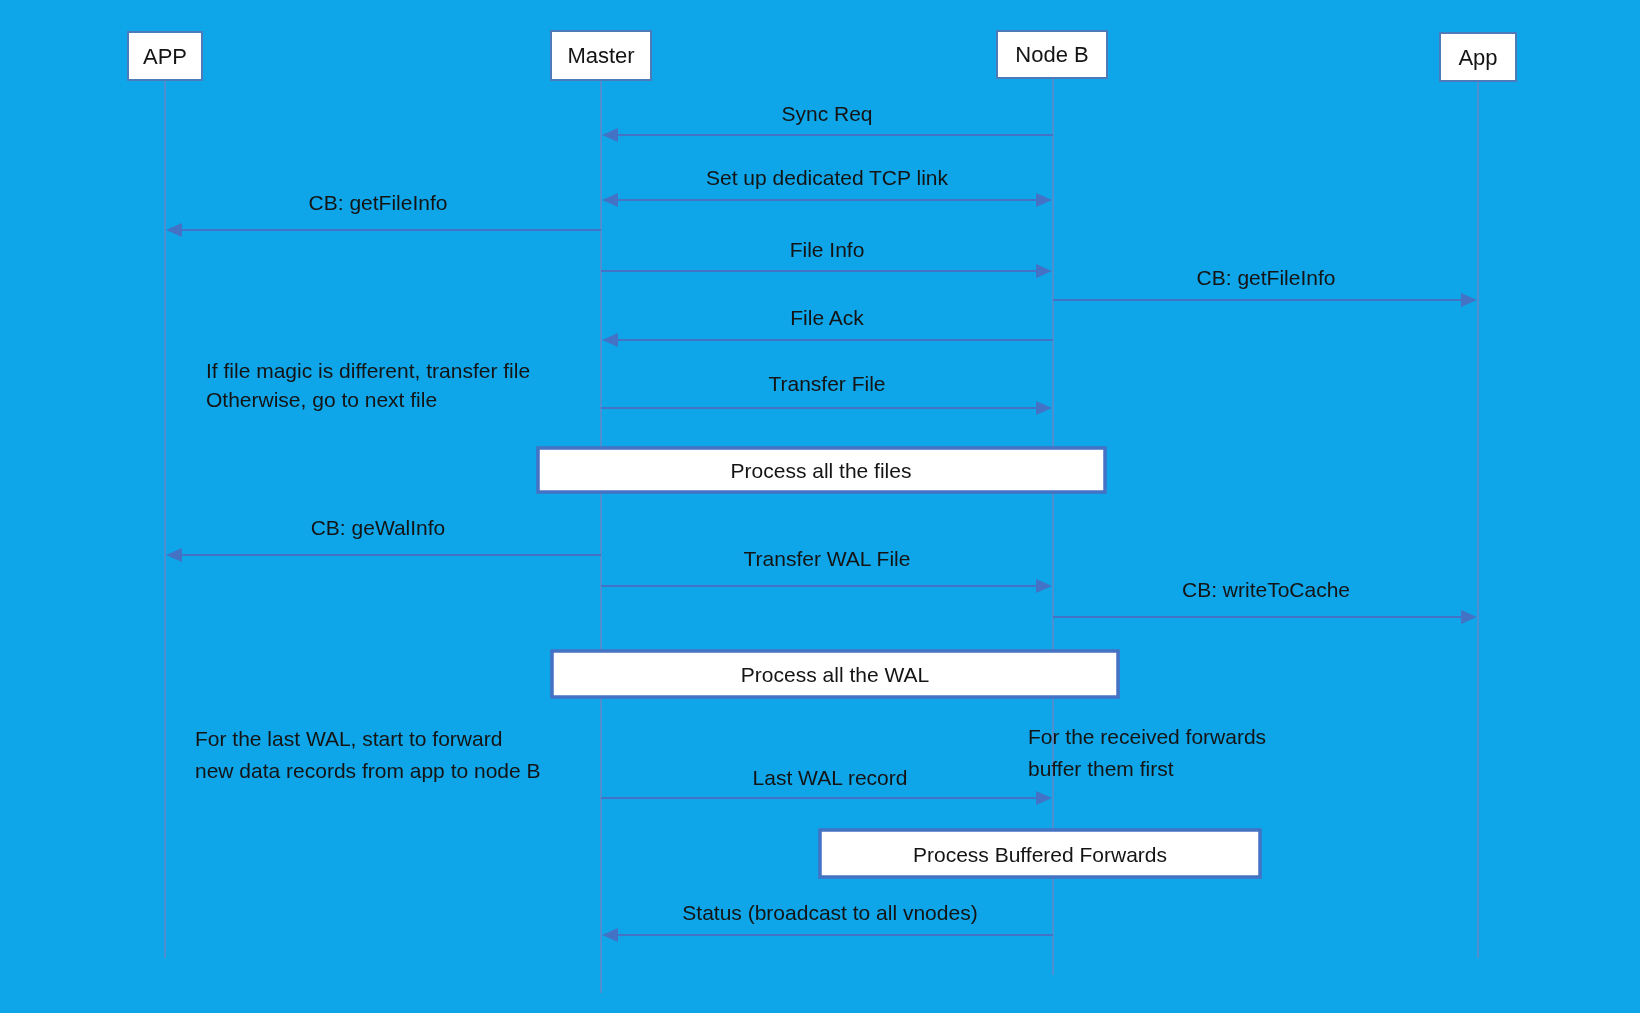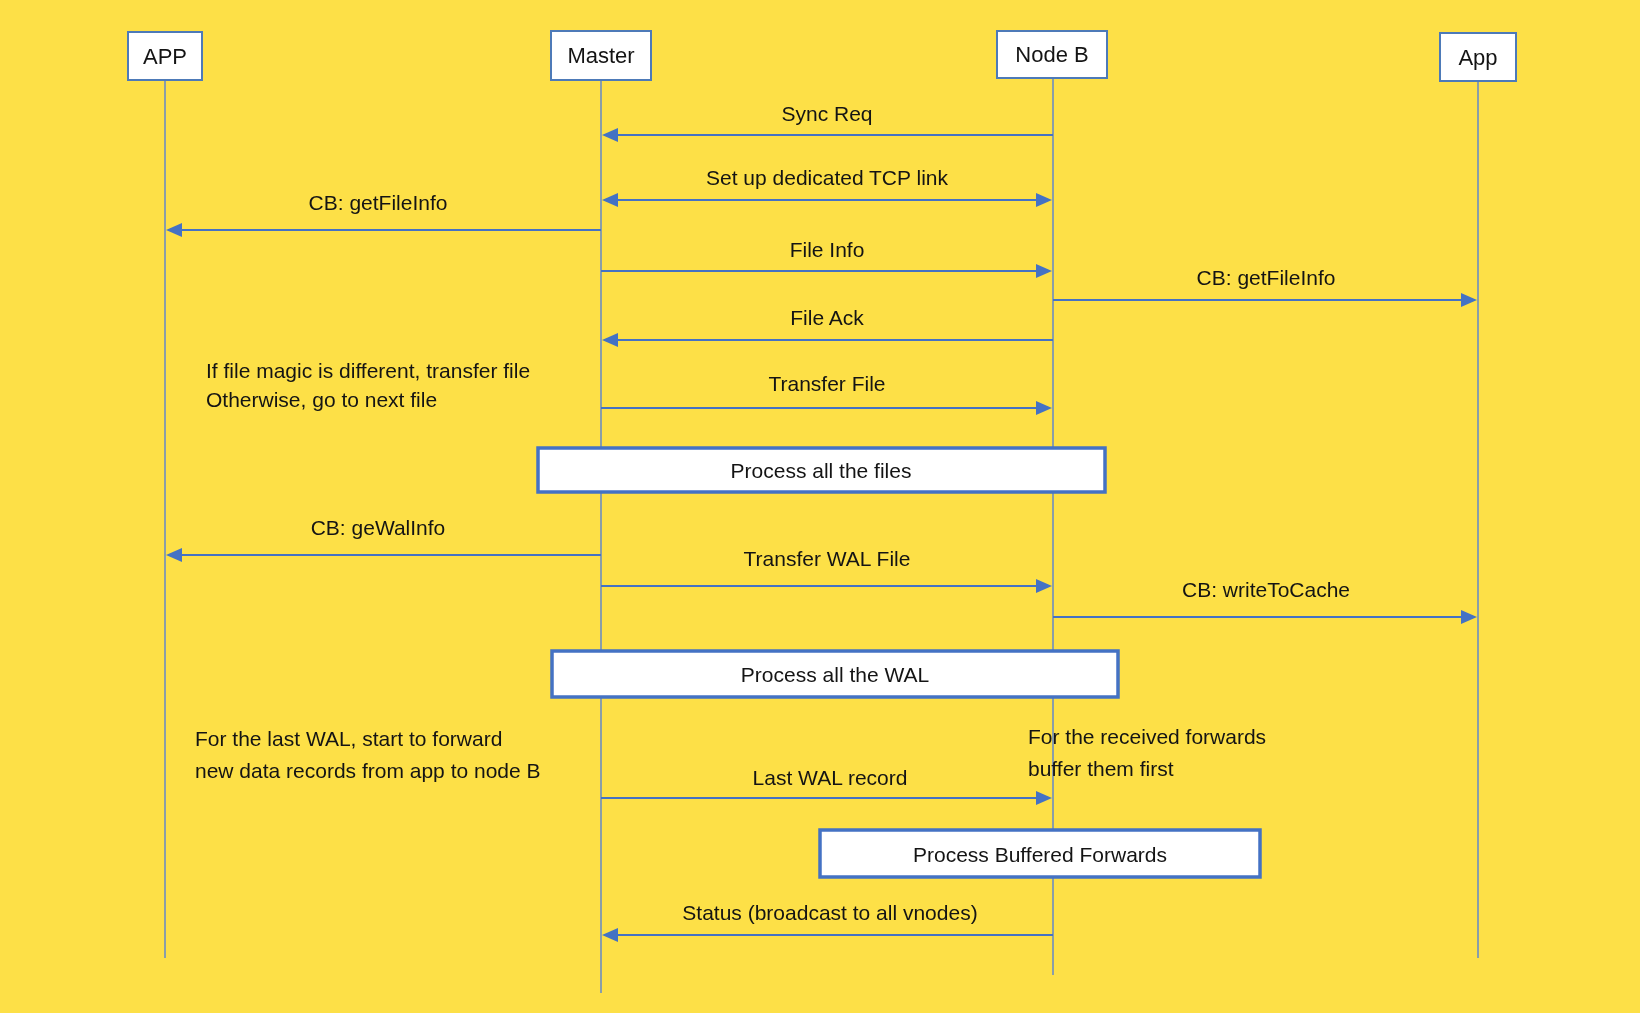--- a/index.html
+++ b/index.html
@@ -5,21 +5,21 @@
   html, body {
     margin: 0;
     padding: 0;
     background: #ffffff;
     font-family: "Liberation Sans", sans-serif;
   }
   .canvas {
     position: relative;
     width: 1640px;
     height: 1013px;
-    background: #fde047;
+    background: #0ea5e9;
     overflow: hidden;
   }
   svg text {
     font-family: "Liberation Sans", sans-serif;
     fill: #141414;
   }
   .actor-label { font-size: 22px; }
   .msg-label   { font-size: 21px; }
   .note-label  { font-size: 21px; }
   .proc-label  { font-size: 21px; }

